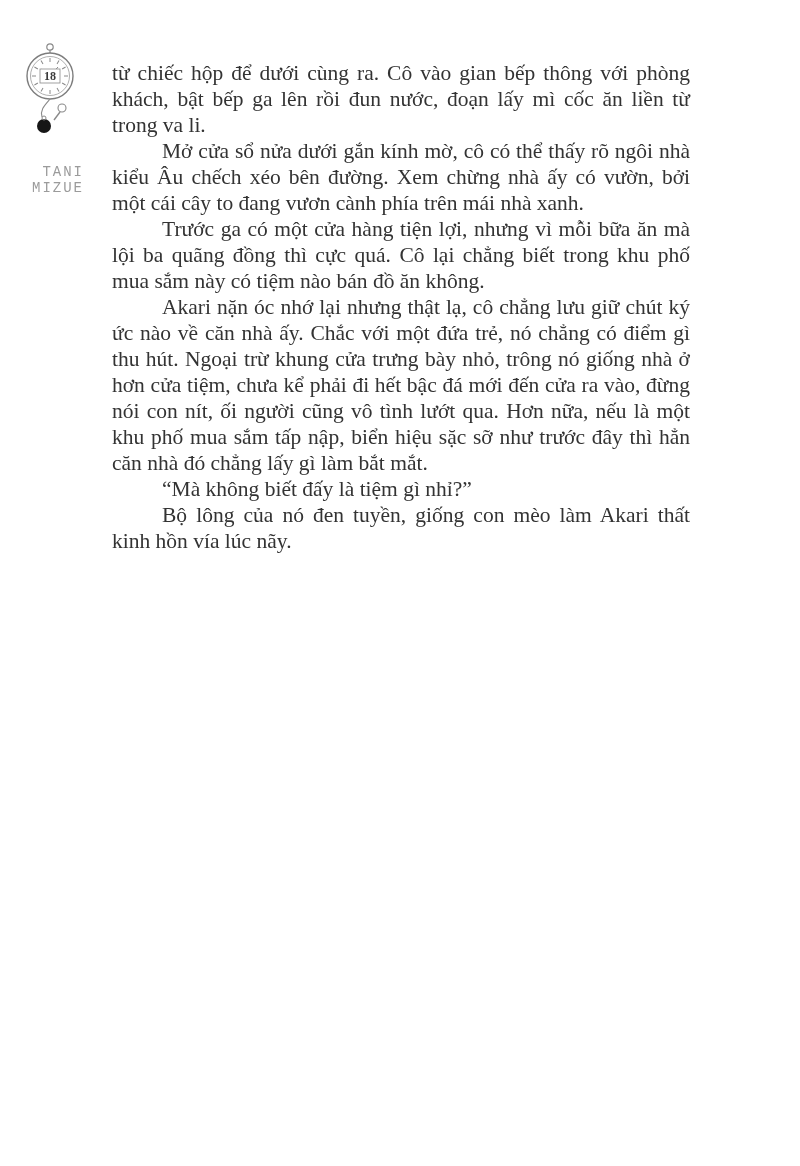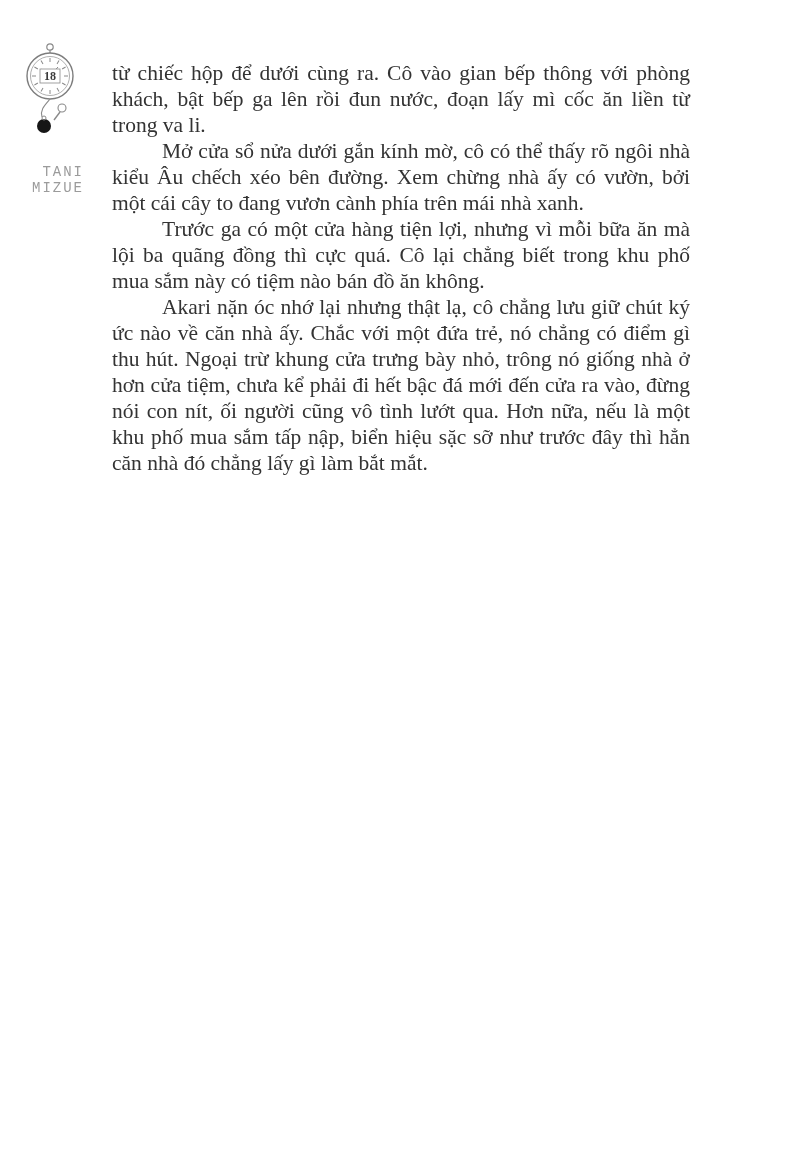--- a/index.html
+++ b/index.html
@@ -104,16 +104,18 @@
       <div>TANI</div>
       <div>MIZUE</div>
     </div>
   </div>
 
   <div class="text-block">
     <p class="no-indent">từ chiếc hộp để dưới cùng ra. Cô vào gian bếp thông với phòng khách, bật bếp ga lên rồi đun nước, đoạn lấy mì cốc ăn liền từ trong va li.</p>
     <p>Mở cửa sổ nửa dưới gắn kính mờ, cô có thể thấy rõ ngôi nhà kiểu Âu chếch xéo bên đường. Xem chừng nhà ấy có vườn, bởi một cái cây to đang vươn cành phía trên mái nhà xanh.</p>
     <p>Trước ga có một cửa hàng tiện lợi, nhưng vì mỗi bữa ăn mà lội ba quãng đồng thì cực quá. Cô lại chẳng biết trong khu phố mua sắm này có tiệm nào bán đồ ăn không.</p>
     <p>Akari nặn óc nhớ lại nhưng thật lạ, cô chẳng lưu giữ chút ký ức nào về căn nhà ấy. Chắc với một đứa trẻ, nó chẳng có điểm gì thu hút. Ngoại trừ khung cửa trưng bày nhỏ, trông nó giống nhà ở hơn cửa tiệm, chưa kể phải đi hết bậc đá mới đến cửa ra vào, đừng nói con nít, ối người cũng vô tình lướt qua. Hơn nữa, nếu là một khu phố mua sắm tấp nập, biển hiệu sặc sỡ như trước đây thì hẳn căn nhà đó chẳng lấy gì làm bắt mắt.</p>
+    <p>“Mà không biết đấy là tiệm gì nhỉ?”</p>
+    <p>Bộ lông của nó đen tuyền, giống con mèo làm Akari thất kinh hồn vía lúc nãy.</p>
     <p></p>
   </div>
 
 </div>
 
 </body></html>

